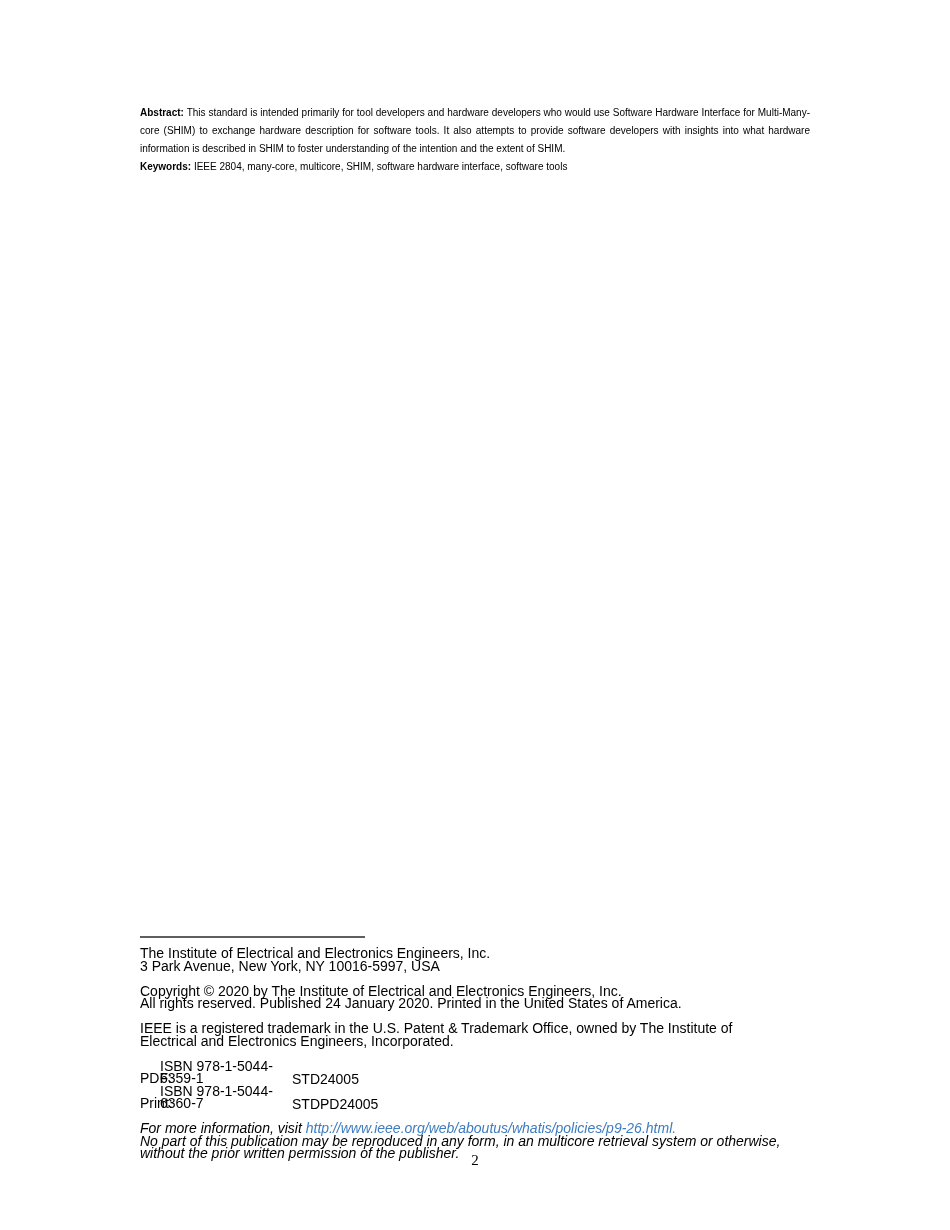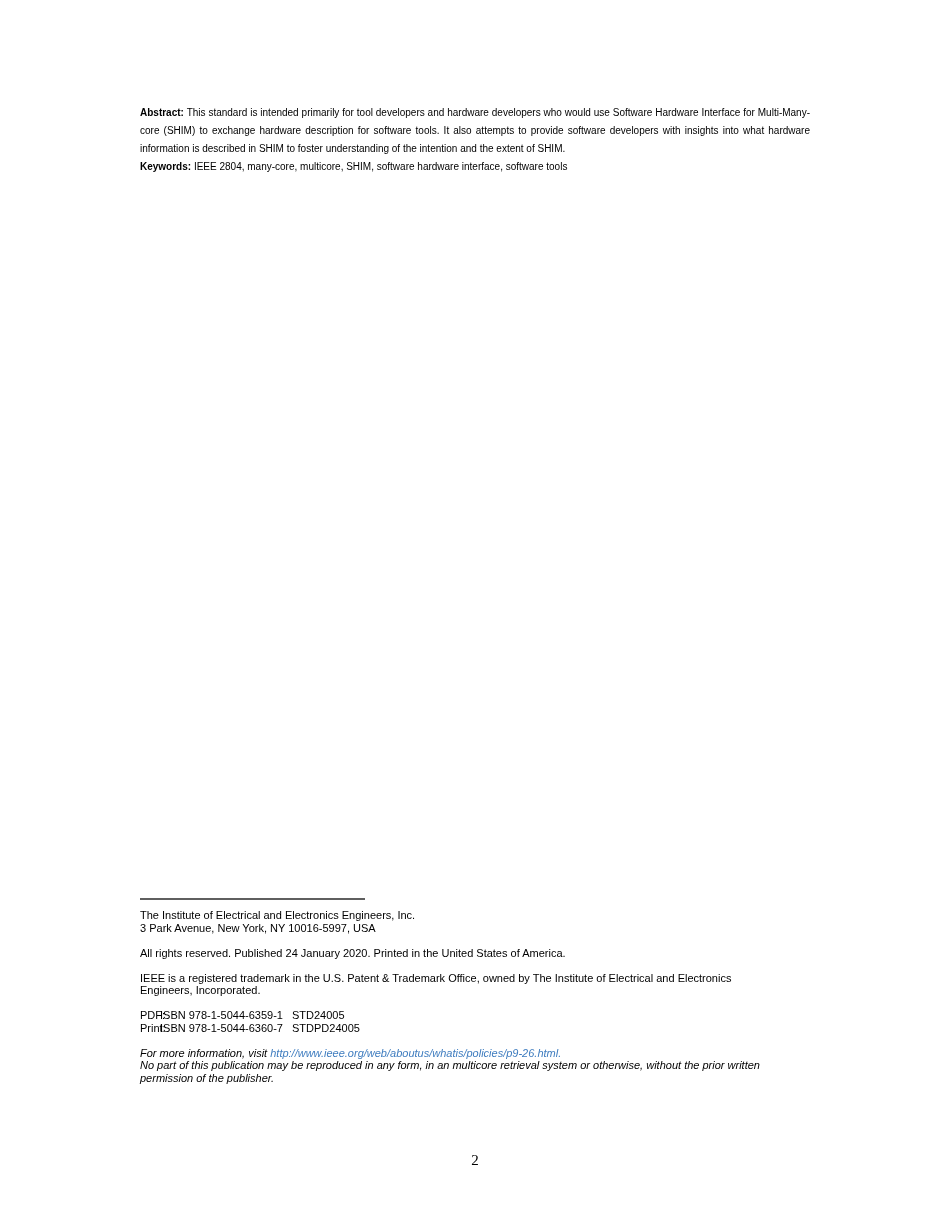--- a/index.html
+++ b/index.html
@@ -27,23 +27,23 @@
     font-size: 10px;
     line-height: 18px;
   }
   .abstract-para { text-align: justify; }
   .keywords-para { text-align: left; }
   .para-label { font-weight: bold; }
   
   .footnotes {
     position: absolute;
     left: 140px;
-    top: 898px;
+    top: 936px;
     width: 670px;
-    font-size: 11px;
+    font-size: 14px;
     line-height: 12.5px;
   }
   .footnote-rule {
     width: 225px;
     height: 2px;
     background: var(--rule);
     margin-bottom: 9px;
   }
   .fn-block { margin-bottom: 12.5px; }
   .trademark-para { width: 600px; }
@@ -80,20 +80,21 @@
 
   <div class="footnotes">
     <div class="footnote-rule"></div>
 
     <div class="fn-block">
       <div>The Institute of Electrical and Electronics Engineers, Inc.</div>
       <div>3 Park Avenue, New York, NY 10016-5997, USA</div>
     </div>
 
     <div class="fn-block">
+      <div>Copyright © 2020 by The Institute of Electrical and Electronics Engineers, Inc.</div>
       <div>All rights reserved. Published 24 January 2020. Printed in the United States of America.</div>
     </div>
 
     <div class="fn-block trademark-para">IEEE is a registered trademark in the U.S. Patent &amp; Trademark Office, owned by The Institute of Electrical and Electronics Engineers, Incorporated.</div>
 
     <div class="fn-block">
       <div class="isbn-row">
         <span class="isbn-format">PDF:</span><span class="isbn-number">ISBN 978-1-5044-6359-1</span><span class="isbn-code">STD24005</span>
       </div>
       <div class="isbn-row">

